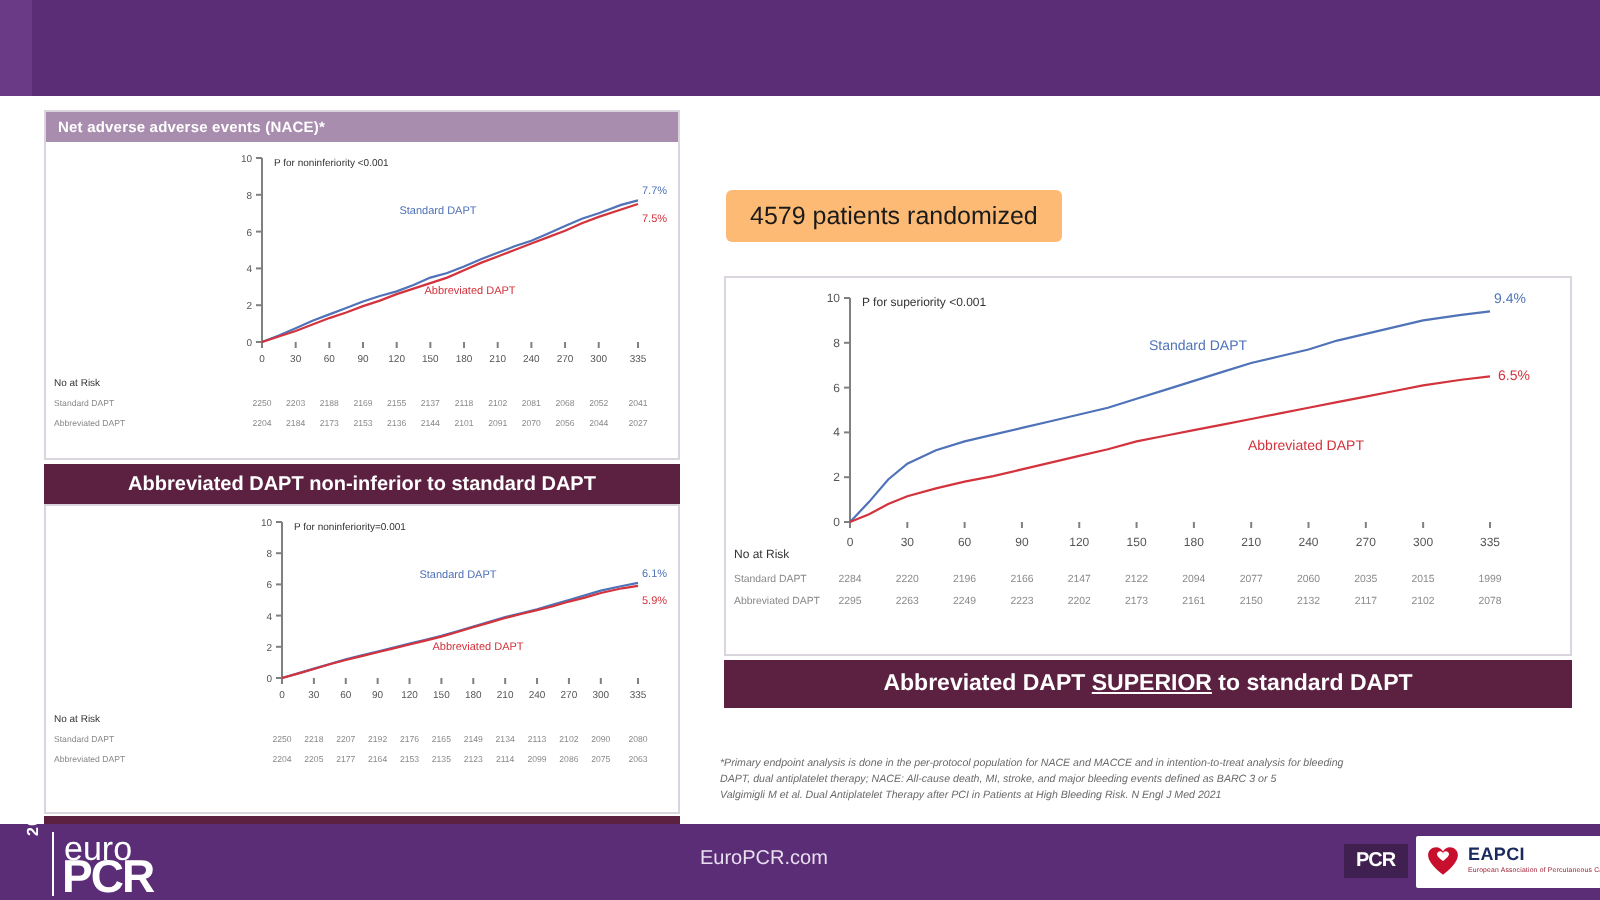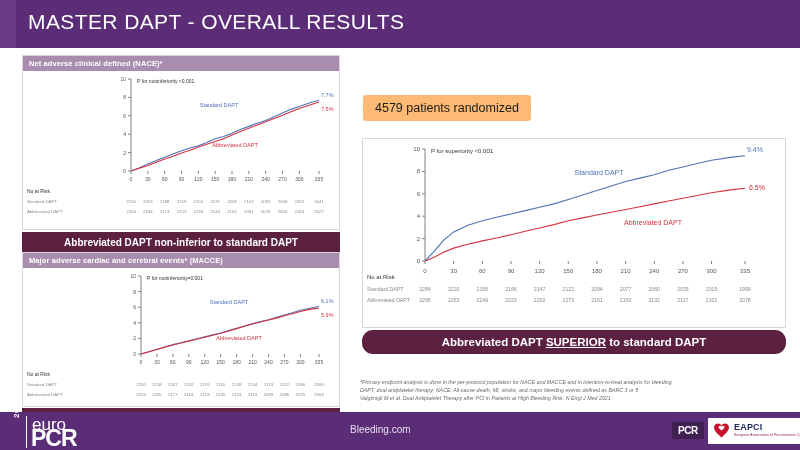--- a/index.html
+++ b/index.html
@@ -114,25 +114,24 @@
   }
   .eapci-heart{position:absolute;left:5px;top:4px;width:17px;height:17px;}
   .eapci-name{position:absolute;left:26px;top:4px;font-size:9px;font-weight:bold;color:#1b2a5e;letter-spacing:.2px;}
   .eapci-sub{position:absolute;left:26px;top:15px;font-size:3.4px;color:#9b1b30;letter-spacing:.1px;white-space:nowrap;}
 </style>
 </head>
 <body>
 
 <div class="title-band">
   <div class="title-accent"></div>
-  <div class="title-text">MASTER DAPT - OVERALL RESULTS</div>
 </div>
 
 <div class="panel" style="left:22px;top:55px;width:318px;height:175px;">
-  <div class="panel-head">Net adverse clinical defined (NACE)*</div>
+  <div class="panel-head">Net adverse adverse events (NACE)*</div>
   <div class="chart-wrap">
     <svg id="svg-nace" width="316" height="152" viewBox="0 0 316 152">
         <line x1="108" y1="8" x2="108" y2="100" class="axis-line"></line>
         <line x1="105" y1="100" x2="108" y2="100" class="tick"></line>
         <text x="103" y="102" class="ticklabel " text-anchor="end">0</text>
         <line x1="105" y1="81.6" x2="108" y2="81.6" class="tick"></line>
         <text x="103" y="83.6" class="ticklabel " text-anchor="end">2</text>
         <line x1="105" y1="63.199999999999996" x2="108" y2="63.199999999999996" class="tick"></line>
         <text x="103" y="65.19999999999999" class="ticklabel " text-anchor="end">4</text>
         <line x1="105" y1="44.800000000000004" x2="108" y2="44.800000000000004" class="tick"></line>
@@ -198,21 +197,20 @@
         <text x="242.6865671641791" y="142" class="risk-num ">2070</text>
         <text x="259.5223880597015" y="142" class="risk-num ">2056</text>
         <text x="276.35820895522386" y="142" class="risk-num ">2044</text>
         <text x="296" y="142" class="risk-num ">2027</text>
       </svg>
   </div>
 </div>
 <div class="banner" style="position:absolute;left:22px;top:232px;width:318px;box-sizing:border-box;">Abbreviated DAPT non-inferior to standard DAPT</div>
 
 <div class="panel" style="left:22px;top:252px;width:318px;height:155px;">
-  <div class="panel-head">Major adverse cardiac and cerebral events* (MACCE)</div>
   <div class="chart-wrap">
     <svg id="svg-macce" width="316" height="132" viewBox="0 0 316 132">
         <line x1="118" y1="8" x2="118" y2="86" class="axis-line"></line>
         <line x1="115" y1="86" x2="118" y2="86" class="tick"></line>
         <text x="113" y="88" class="ticklabel " text-anchor="end">0</text>
         <line x1="115" y1="70.4" x2="118" y2="70.4" class="tick"></line>
         <text x="113" y="72.4" class="ticklabel " text-anchor="end">2</text>
         <line x1="115" y1="54.8" x2="118" y2="54.8" class="tick"></line>
         <text x="113" y="56.8" class="ticklabel " text-anchor="end">4</text>
         <line x1="115" y1="39.2" x2="118" y2="39.2" class="tick"></line>
@@ -356,38 +354,38 @@
         <text x="205.28358208955225" y="163" class="risk-num mid">2173</text>
         <text x="233.94029850746267" y="163" class="risk-num mid">2161</text>
         <text x="262.5970149253732" y="163" class="risk-num mid">2150</text>
         <text x="291.25373134328356" y="163" class="risk-num mid">2132</text>
         <text x="319.910447761194" y="163" class="risk-num mid">2117</text>
         <text x="348.5671641791045" y="163" class="risk-num mid">2102</text>
         <text x="382" y="163" class="risk-num mid">2078</text>
       </svg>
   </div>
 </div>
-<div class="banner big" style="position:absolute;left:362px;top:330px;width:424px;box-sizing:border-box;border-radius:11px;">
+<div class="banner big" style="position:absolute;left:362px;top:330px;width:424px;box-sizing:border-box;">
   <span>Abbreviated DAPT </span><u>SUPERIOR</u><span> to standard DAPT</span>
 </div>
 
 <div class="footnote">
   <div>*Primary endpoint analysis is done in the per-protocol population for NACE and MACCE and in intention-to-treat analysis for bleeding</div>
   <div>DAPT, dual antiplatelet therapy; NACE: All-cause death, MI, stroke, and major bleeding events defined as BARC 3 or 5</div>
   <div>Valgimigli M et al. Dual Antiplatelet Therapy after PCI in Patients at High Bleeding Risk. N Engl J Med 2021</div>
 </div>
 
 <div class="footer"></div>
 <div class="logo-block">
   <div class="logo-year">2024</div>
   <div class="logo-div"></div>
   <div class="logo-euro">euro</div>
   <div class="logo-pcr">PCR</div>
 </div>
-<div class="site">Bleeding.com</div>
+<div class="site">EuroPCR.com</div>
 <div class="pcr-badge">PCR</div>
 <div class="eapci">
   <svg class="eapci-heart" viewBox="0 0 32 32">
     <path d="M16 29 C6 21 2 15 2 10.5 C2 6 5.5 3 9.5 3 C12.4 3 14.8 4.7 16 7 C17.2 4.7 19.6 3 22.5 3 C26.5 3 30 6 30 10.5 C30 15 26 21 16 29 Z" fill="#c8102e"></path>
     <path d="M11 8 C13 6 16 7 16 9.5 C16 7 19 6 21 8 C22.6 9.6 21.5 12 16 16 C10.5 12 9.4 9.6 11 8 Z" fill="#ffffff"></path>
   </svg>
   <div class="eapci-name">EAPCI</div>
   <div class="eapci-sub">European Association of Percutaneous Cardiovascular Interventions</div>
 </div>
 

